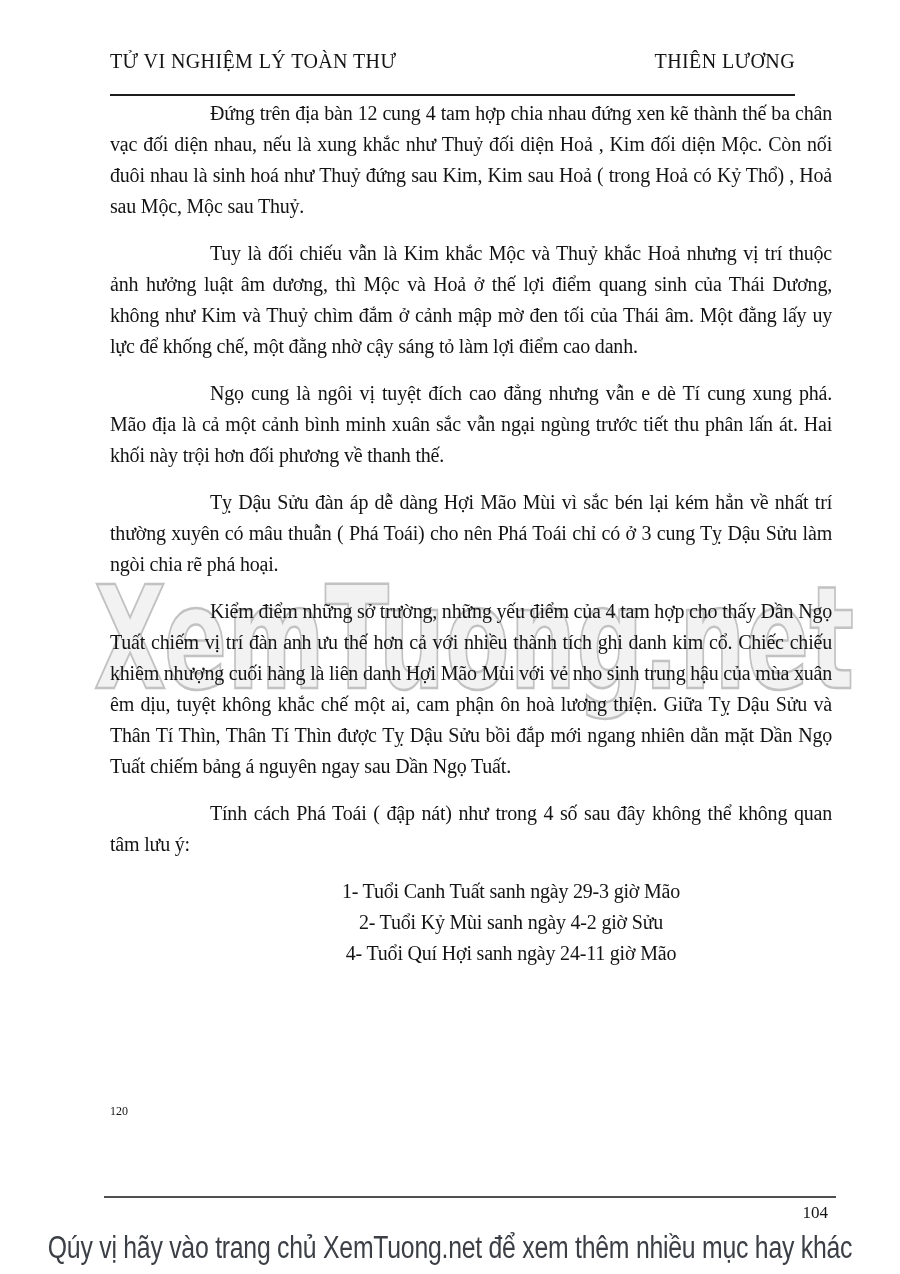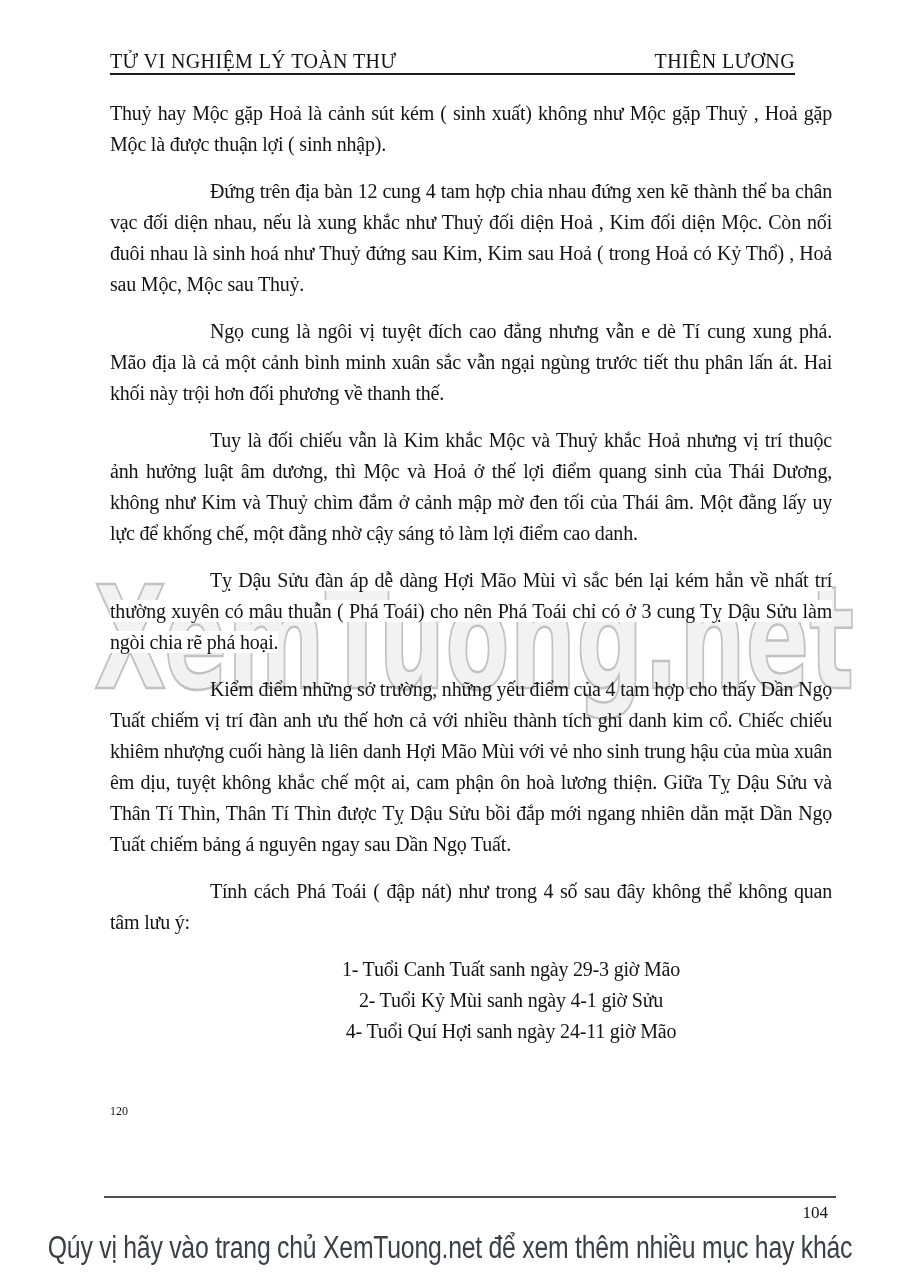--- a/index.html
+++ b/index.html
@@ -12,21 +12,21 @@
     color:#141414;
     overflow:hidden;
   }
 
   
   .header {
     position:absolute;
     left:110px; right:105px; top:50px;
     display:flex; justify-content:space-between; align-items:flex-end;
     border-bottom:2px solid #1c1c1c;
-    padding-bottom:0;
+    padding-bottom:21px;
     font-size:20px;
     letter-spacing:0.4px;
     white-space:nowrap;
   }
 
   
   .watermark {
     position:absolute;
     left:90px; top:570px;
     width:768px; height:158px;
@@ -90,30 +90,29 @@
   <div class="header">
     <span>TỬ VI NGHIỆM LÝ TOÀN THƯ</span>
     <span>THIÊN LƯƠNG</span>
   </div>
 
   <svg class="watermark" viewBox="0 0 768 158" xmlns="http://www.w3.org/2000/svg" aria-hidden="true">
     <text x="384" y="118" text-anchor="middle" font-family="DejaVu Sans, sans-serif" font-weight="bold" font-size="142" textLength="760" lengthAdjust="spacingAndGlyphs" fill="#f2f2f2" stroke="#c2c2c2" stroke-width="2.5">XemTuong.net</text>
   </svg>
 
   <div class="body-text">
-    <p>Thuỷ hay Mộc gặp Hoả là cảnh sút kém ( sinh xuất) không như Mộc gặp Thuỷ , Hoả gặp Mộc là được thuận lợi ( sinh nhập).</p>
     <p class="indent">Đứng trên địa bàn 12 cung 4 tam hợp chia nhau đứng xen kẽ thành thế ba chân vạc đối diện nhau, nếu là xung khắc như Thuỷ đối diện  Hoả , Kim đối diện Mộc. Còn nối đuôi nhau là sinh hoá như Thuỷ đứng sau Kim, Kim sau Hoả ( trong Hoả có Kỷ Thổ) , Hoả sau Mộc, Mộc sau Thuỷ.</p>
+    <p class="indent">Tuy là đối chiếu vẫn là Kim khắc Mộc và Thuỷ khắc Hoả nhưng vị trí thuộc ảnh hưởng luật âm dương, thì Mộc và Hoả ở thế lợi điểm quang sinh của Thái Dương, không như Kim và Thuỷ chìm đắm ở cảnh mập mờ đen tối của Thái âm. Một đằng lấy uy lực để khống chế, một đằng nhờ cậy sáng tỏ làm lợi điểm cao danh.</p>
     <p class="indent">Ngọ cung là ngôi vị tuyệt đích cao đẳng nhưng vẫn e dè Tí cung xung phá. Mão địa là cả một cảnh bình minh xuân sắc vẫn ngại ngùng trước tiết thu phân lấn át. Hai khối này trội hơn đối phương về thanh thế.</p>
-    <p class="indent">Tuy là đối chiếu vẫn là Kim khắc Mộc và Thuỷ khắc Hoả nhưng vị trí thuộc ảnh hưởng luật âm dương, thì Mộc và Hoả ở thế lợi điểm quang sinh của Thái Dương, không như Kim và Thuỷ chìm đắm ở cảnh mập mờ đen tối của Thái âm. Một đằng lấy uy lực để khống chế, một đằng nhờ cậy sáng tỏ làm lợi điểm cao danh.</p>
     <p class="indent"><span class="cover">Tỵ Dậu Sửu đàn áp dễ dàng Hợi Mão Mùi vì sắc bén lại kém hẳn về nhất trí thường xuyên có mâu thuẫn ( Phá Toái) cho nên Phá Toái chỉ có ở 3 cung Tỵ Dậu Sửu  làm ngòi chia rẽ phá hoại.</span></p>
     <p class="indent">Kiểm điểm những sở trường, những yếu điểm của 4 tam hợp cho thấy Dần Ngọ Tuất chiếm vị trí đàn anh ưu thế hơn cả với nhiều thành tích ghi danh kim cổ. Chiếc chiếu khiêm nhượng cuối hàng là liên danh Hợi Mão Mùi với vẻ nho sinh trung hậu của mùa xuân êm dịu, tuyệt không khắc chế một ai, cam phận ôn hoà lương thiện. Giữa Tỵ Dậu Sửu và Thân Tí Thìn, Thân Tí Thìn được Tỵ Dậu Sửu bồi đắp mới ngang nhiên dằn mặt Dần Ngọ Tuất chiếm bảng á nguyên ngay sau Dần Ngọ Tuất.</p>
     <p class="indent">Tính cách Phá Toái ( đập nát) như trong 4 số sau đây không thể không quan tâm lưu ý:</p>
     <div class="birth-list">
       <div class="li">1- Tuổi Canh Tuất sanh ngày 29-3 giờ Mão</div>
-      <div class="li">2- Tuổi Kỷ Mùi sanh ngày 4-1 giờ Sửu</div>
+      <div class="li">2- Tuổi Kỷ Mùi sanh ngày 4-2 giờ Sửu</div>
       <div class="li">4- Tuổi Quí Hợi sanh ngày 24-11 giờ Mão</div>
     </div>
   </div>
 
   <div class="pageno-intext">120</div>
 
   <div class="bottom-rule"></div>
   <div class="pageno-bottom">104</div>
 
   <div class="footer">

